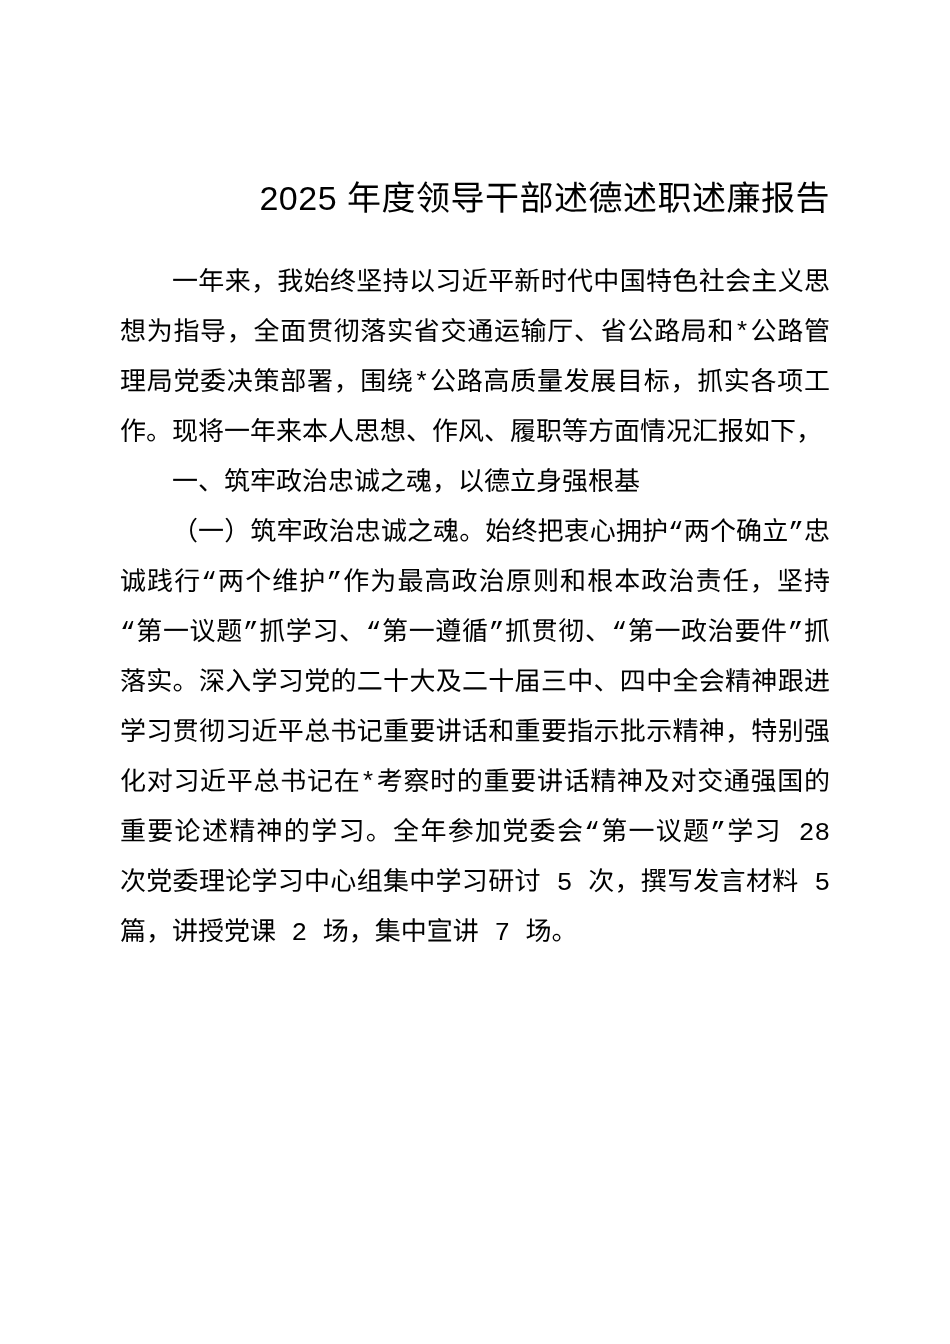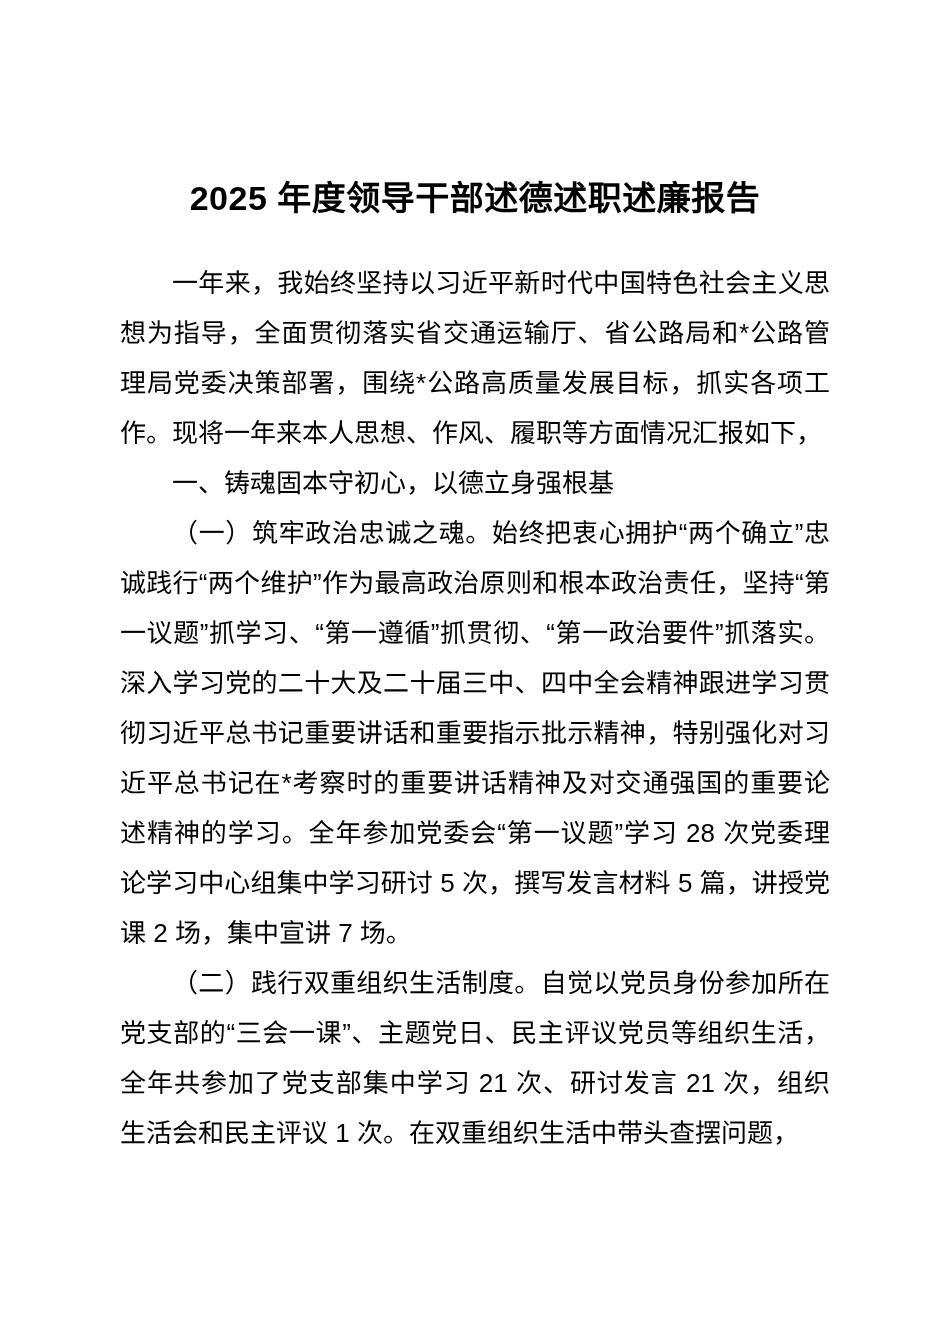--- a/index.html
+++ b/index.html
@@ -18,43 +18,43 @@
     box-sizing: border-box;
     width: 950px;
     height: 1344px;
     padding: 174px 120px 0 120px;
     background: #ffffff;
   }
   .doc-title {
     margin: 0 0 36px 0;
     font-size: 34px;
     line-height: 48px;
-    font-weight: bold;
-    text-align: center;
+    font-weight: normal;
+    text-align: right;
     letter-spacing: 0.5px;
   }
   .doc-body {
     width: 710px;
+    font-family: Liberation Mono, monospace;
   }
   .para {
     margin: 0;
     font-size: 26px;
     line-height: 50px;
     text-align: justify;
     text-indent: 2em;
     word-break: break-all;
   }
   .para-heading {
     font-weight: normal;
   }
 </style>
 </head>
 <body>
 
 <div class="page">
   <h1 class="doc-title">2025 年度领导干部述德述职述廉报告</h1>
   <div class="doc-body">
       <p class="para">一年来，我始终坚持以习近平新时代中国特色社会主义思想为指导，全面贯彻落实省交通运输厅、省公路局和*公路管理局党委决策部署，围绕*公路高质量发展目标，抓实各项工作。现将一年来本人思想、作风、履职等方面情况汇报如下，</p>
-      <p class="para para-heading">一、铸魂固本守初心，以德立身强根基</p>
+      <p class="para para-heading">一、筑牢政治忠诚之魂，以德立身强根基</p>
       <p class="para">（一）筑牢政治忠诚之魂。始终把衷心拥护“两个确立”忠诚践行“两个维护”作为最高政治原则和根本政治责任，坚持“第一议题”抓学习、“第一遵循”抓贯彻、“第一政治要件”抓落实。深入学习党的二十大及二十届三中、四中全会精神跟进学习贯彻习近平总书记重要讲话和重要指示批示精神，特别强化对习近平总书记在*考察时的重要讲话精神及对交通强国的重要论述精神的学习。全年参加党委会“第一议题”学习 28 次党委理论学习中心组集中学习研讨 5 次，撰写发言材料 5 篇，讲授党课 2 场，集中宣讲 7 场。</p>
-      <p class="para">（二）践行双重组织生活制度。自觉以党员身份参加所在党支部的“三会一课”、主题党日、民主评议党员等组织生活，全年共参加了党支部集中学习 21 次、研讨发言 21 次，组织生活会和民主评议 1 次。在双重组织生活中带头查摆问题，</p>
     </div>
 </div>
 
 </body></html>

